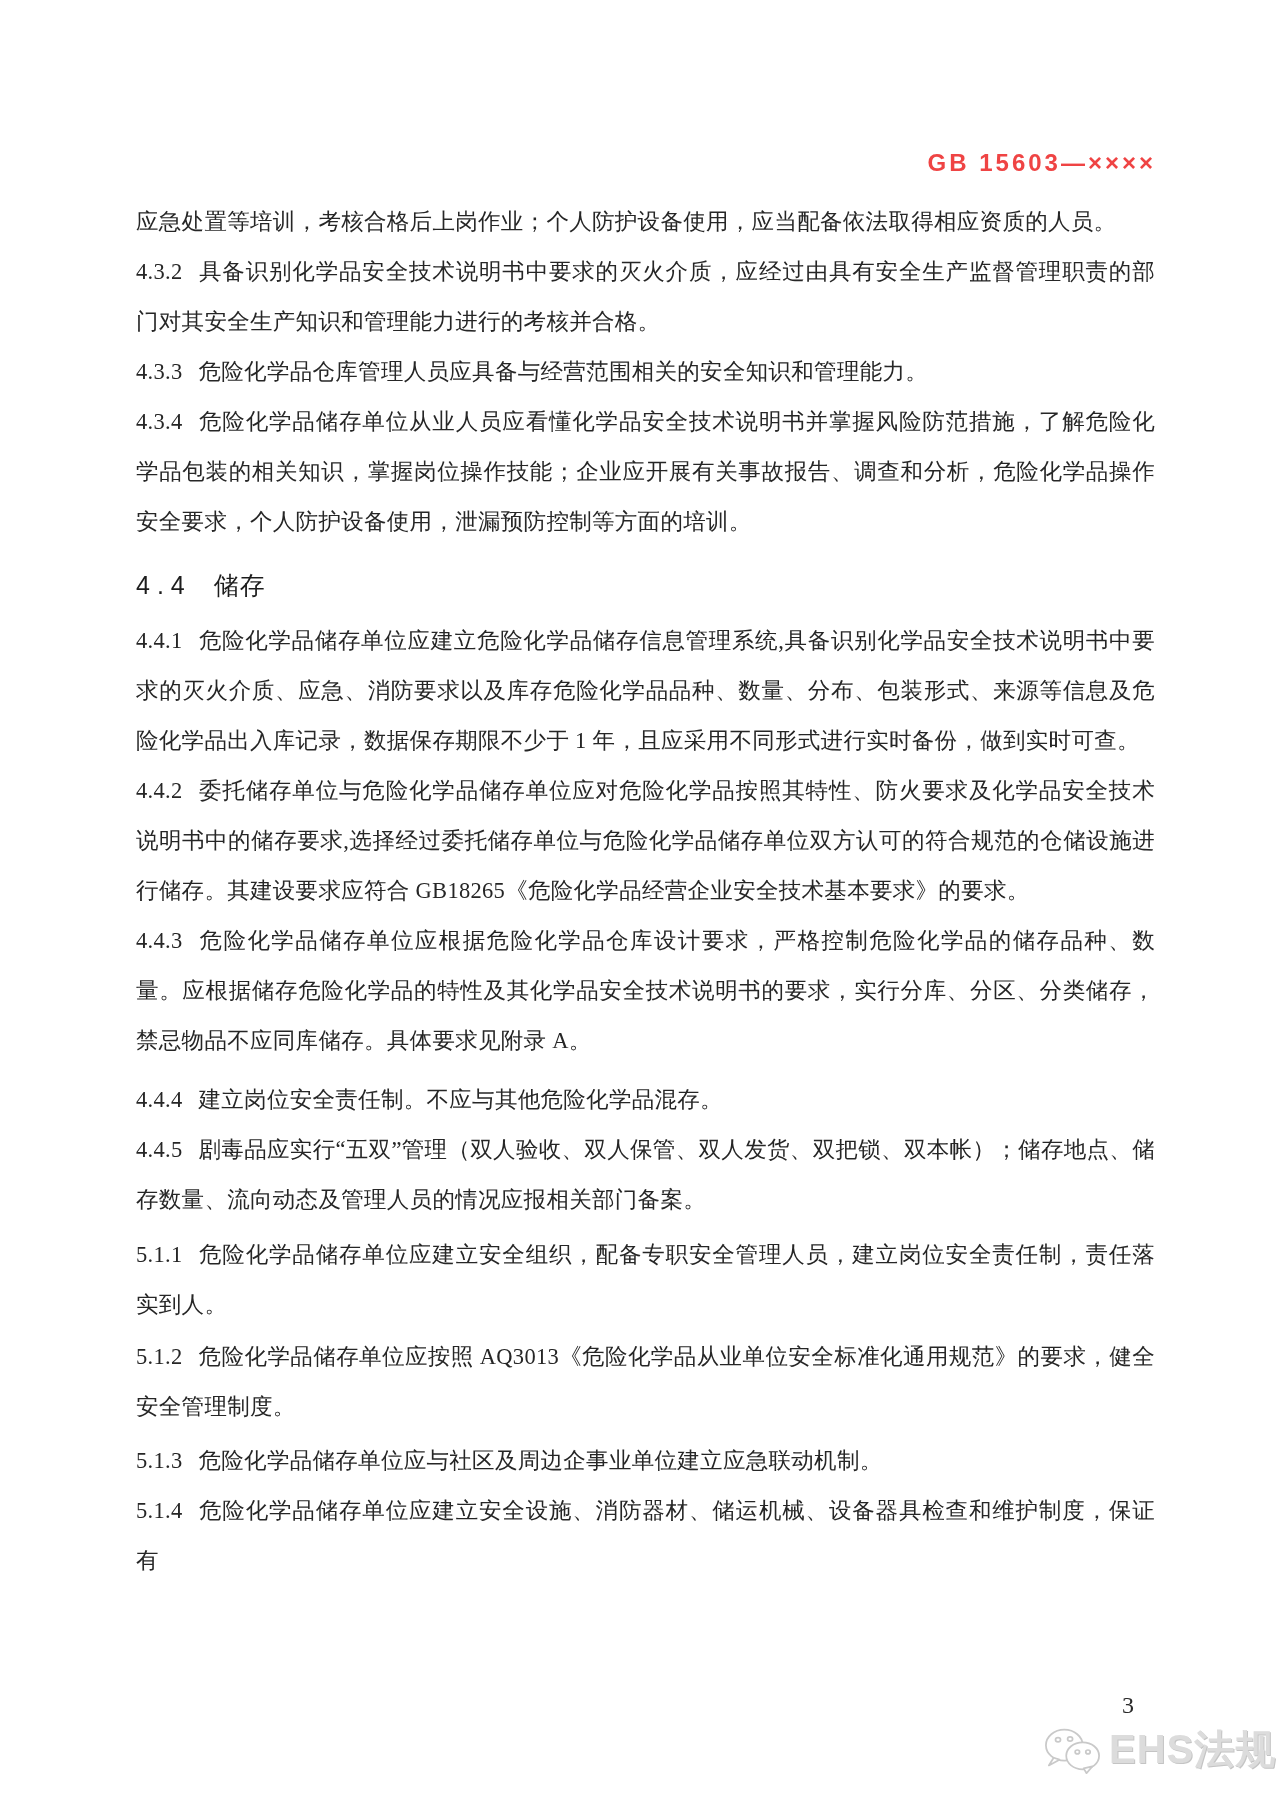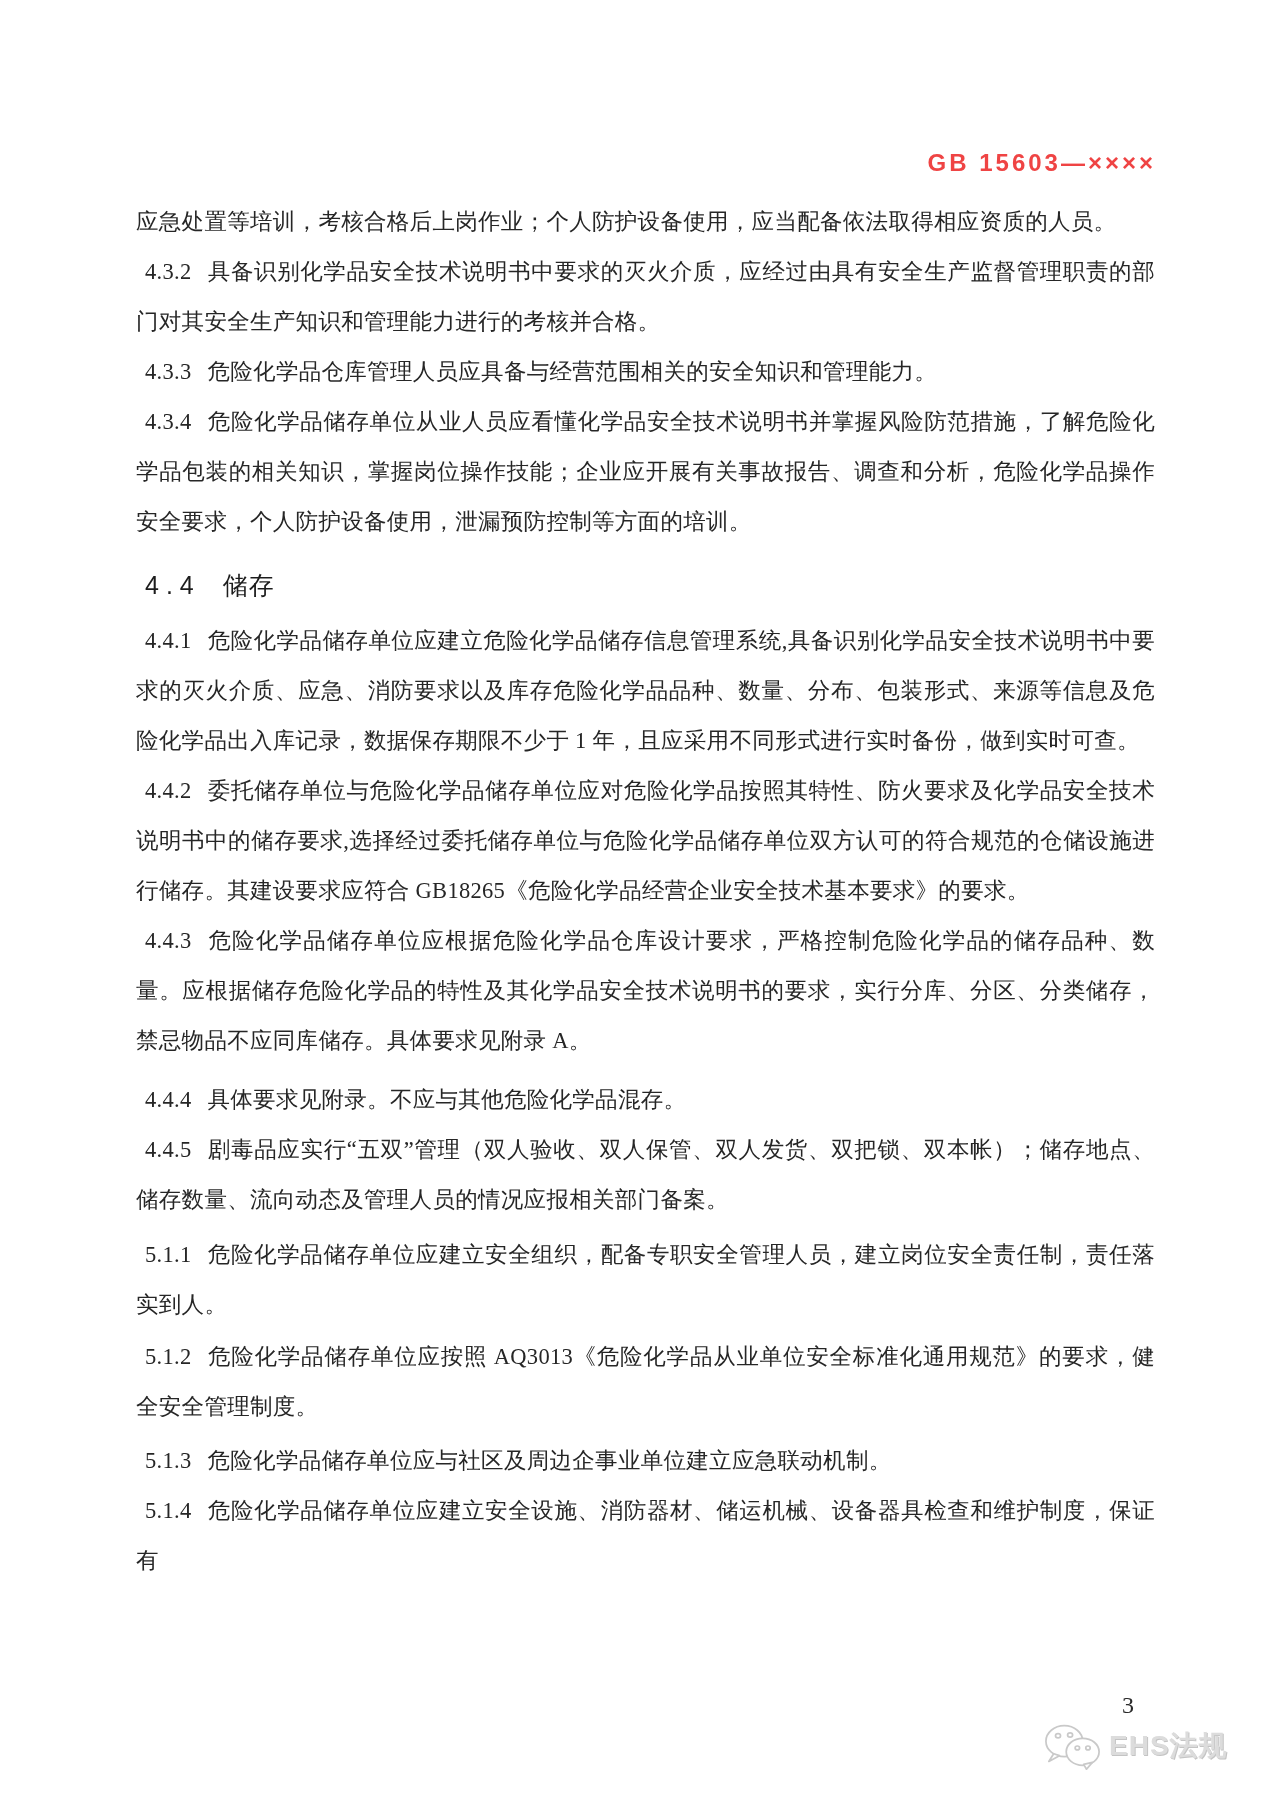--- a/index.html
+++ b/index.html
@@ -24,21 +24,21 @@
     position:absolute;
     left:136px; top:197px;
     width:1019px;
     font-size:22.5px;
     line-height:50px;
     text-align:justify;
     text-align-last:left;
     letter-spacing:0.3px;
   }
   .para { margin:0; }
-  .num { margin-right:16px; white-space:nowrap;margin-left:9px; }
+  .num { margin-right:16px; white-space:nowrap; }
   .h-sub, .h-chapter {
     margin:0;
     font-family:"Liberation Sans","DejaVu Sans",sans-serif;
     font-weight:400;
     font-size:25px;
     line-height:50px;
     color:#1c1c1c;
     letter-spacing:1px;
   }
   .h-sub .num, .h-chapter .num { letter-spacing:7px; margin-right:22px; }
@@ -59,21 +59,21 @@
   }
   .watermark {
     position:absolute;
     left:1044px; top:1722px;
     display:flex; align-items:center;
     gap:7px;
   }
   .wm-icon { width:58px; height:48px; }
   .wm-text {
     font-family:"Liberation Sans","DejaVu Sans",sans-serif;
-    font-size:28px; font-weight:700;
+    font-size:40px; font-weight:700;
     color:#dcdcdc;
     text-shadow:1px 1px 0 #c4c4c4;
     letter-spacing:1px;
     white-space:nowrap;
   }
 </style>
 </head>
 <body>
 
 <div class="page">
@@ -91,21 +91,21 @@
     <p class="para"><span class="num">4.3.4</span><span>危险化学品储存单位从业人员应看懂化学品安全技术说明书并掌握风险防范措施，了解危险化学品包装的相关知识，掌握岗位操作技能；企业应开展有关事故报告、调查和分析，危险化学品操作安全要求，个人防护设备使用，泄漏预防控制等方面的培训。</span></p>
 
     <p class="h-sub mt13 mb6"><span class="num">4.4</span><span>储存</span></p>
 
     <p class="para"><span class="num">4.4.1</span><span>危险化学品储存单位应建立危险化学品储存信息管理系统,具备识别化学品安全技术说明书中要求的灭火介质、应急、消防要求以及库存危险化学品品种、数量、分布、包装形式、来源等信息及危险化学品出入库记录，数据保存期限不少于 1 年，且应采用不同形式进行实时备份，做到实时可查。</span></p>
 
     <p class="para"><span class="num">4.4.2</span><span>委托储存单位与危险化学品储存单位应对危险化学品按照其特性、防火要求及化学品安全技术说明书中的储存要求,选择经过委托储存单位与危险化学品储存单位双方认可的符合规范的仓储设施进行储存。其建设要求应符合 GB18265《危险化学品经营企业安全技术基本要求》的要求。</span></p>
 
     <p class="para"><span class="num">4.4.3</span><span>危险化学品储存单位应根据危险化学品仓库设计要求，严格控制危险化学品的储存品种、数量。应根据储存危险化学品的特性及其化学品安全技术说明书的要求，实行分库、分区、分类储存，禁忌物品不应同库储存。具体要求见附录 A。</span></p>
 
-    <p class="para mt9"><span class="num">4.4.4</span><span>具体要求见附录。不应与其他危险化学品混存。</span></p>
+    <p class="para mt9"><span class="num">4.4.4</span><span>建立岗位安全责任制。不应与其他危险化学品混存。</span></p>
 
     <p class="para"><span class="num">4.4.5</span><span>剧毒品应实行“五双”管理（双人验收、双人保管、双人发货、双把锁、双本帐）；储存地点、储存数量、流向动态及管理人员的情况应报相关部门备案。</span></p>
 
 
 
     <p class="para mt5"><span class="num">5.1.1</span><span>危险化学品储存单位应建立安全组织，配备专职安全管理人员，建立岗位安全责任制，责任落实到人。</span></p>
 
     <p class="para mt2"><span class="num">5.1.2</span><span>危险化学品储存单位应按照 AQ3013《危险化学品从业单位安全标准化通用规范》的要求，健全安全管理制度。</span></p>
 
     <p class="para mt4"><span class="num">5.1.3</span><span>危险化学品储存单位应与社区及周边企事业单位建立应急联动机制。</span></p>

